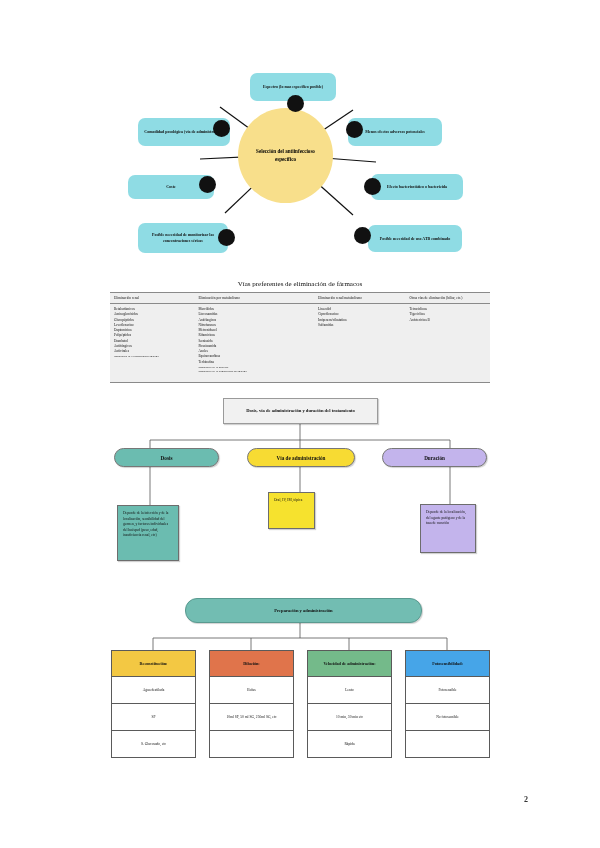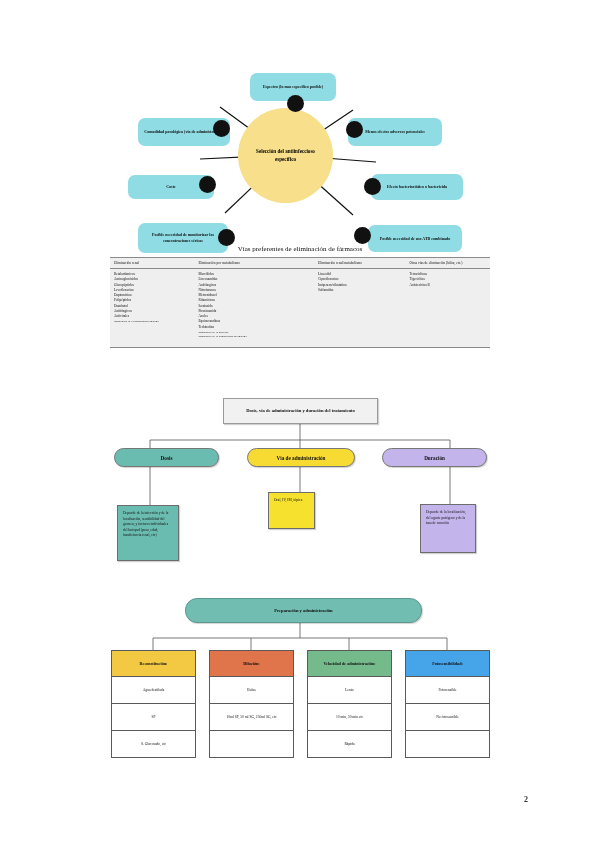--- a/index.html
+++ b/index.html
@@ -70,21 +70,21 @@
     position: absolute;
     left: 0; top: 0;
     width: 380px; height: 205px;
     z-index: 1;
   }
 
   
   #table-section {
     position: absolute;
     left: 110px;
-    top: 245px;
+    top: 280px;
     width: 380px;
   }
   #table-title {
     text-align: center;
     font-size: 7px;
     margin-bottom: 4px;
     color: #111;
   }
   table.elim {
     width: 380px;

